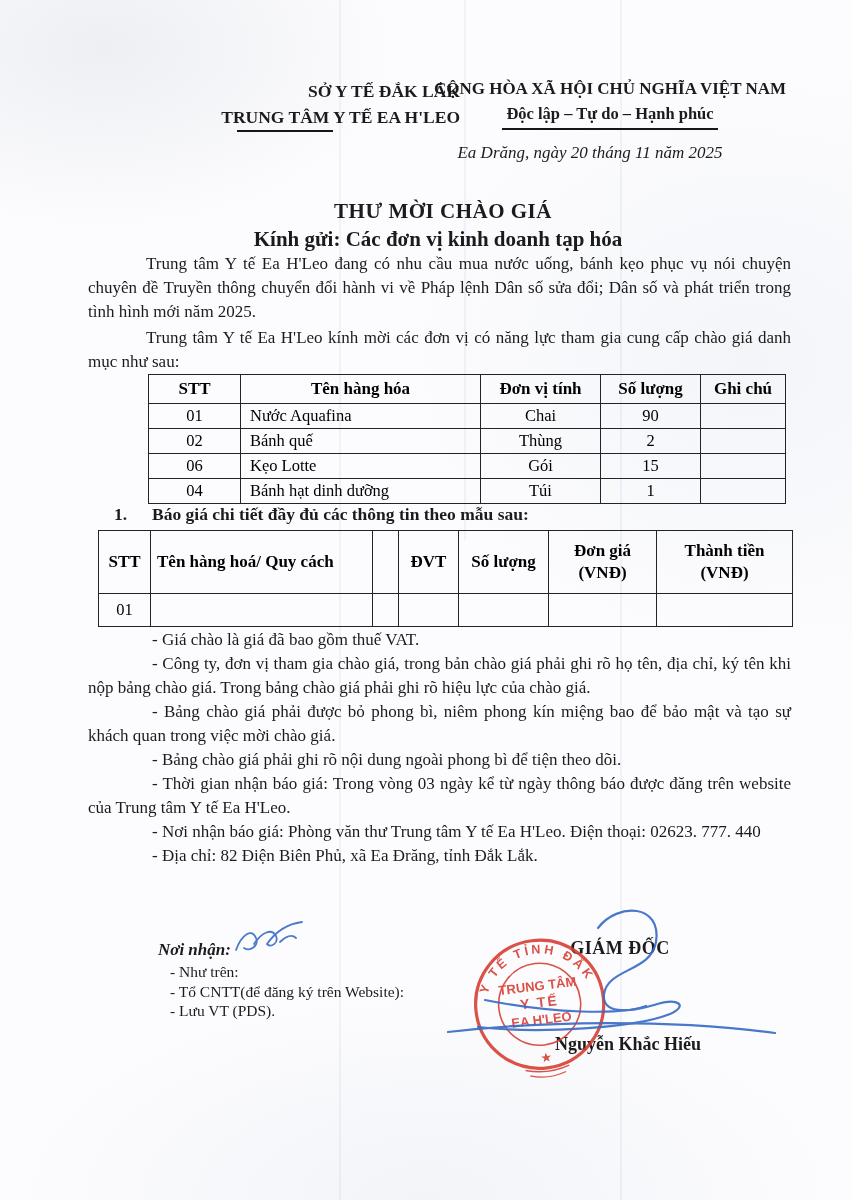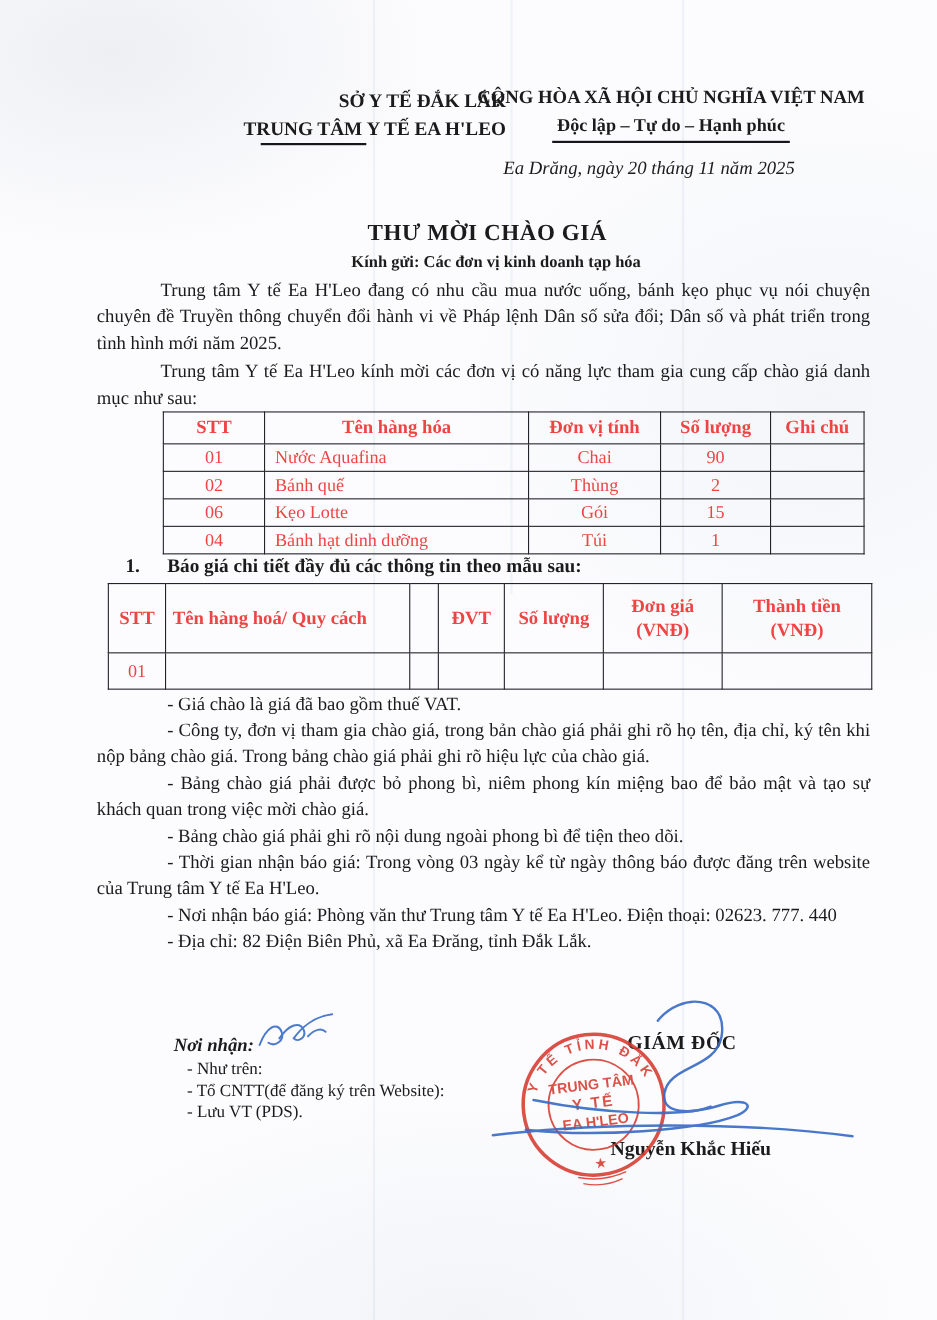--- a/index.html
+++ b/index.html
@@ -19,28 +19,28 @@
   .center{text-align:center;}
   .fold{position:absolute;top:0;bottom:0;width:2px;background:rgba(110,140,190,.09);}
   
   .org{left:110px;top:78px;width:350px;line-height:26px;font-size:17.5px;text-align:right;}
   .org-underline{left:237px;top:130px;width:96px;height:2px;background:#15151a;}
   .national{left:404px;top:76px;width:412px;line-height:25px;font-size:17px;}
   .motto{display:inline-block;border-bottom:2.2px solid #15151a;padding:0 4px 2px 4px;font-size:16.5px;}
   .dateline{left:390px;top:141px;width:400px;font-size:17px;}
   
   .title{left:126px;top:199px;width:634px;font-size:21px;letter-spacing:.5px;}
-  .subtitle{left:134px;top:227px;width:634px;font-size:15px;}
+  .subtitle{left:121px;top:227px;width:634px;font-size:21px;}
   
   .para{left:88px;width:703px;text-align:justify;text-align-last:left;margin:0;}
   .indent{text-indent:58px;}
   .p1{top:252px;}
   .p2{top:326px;}
   
-  table{border-collapse:collapse;table-layout:fixed;position:absolute;font-size:16.5px;color:#ef4444;}
+  table{border-collapse:collapse;table-layout:fixed;position:absolute;font-size:16.5px;color:#000000;}
   th,td{border:1.6px solid #23232a;padding:0 4px;overflow:hidden;}
   .t1{left:148px;top:374px;width:637px;}
   .t1 th{height:28px;font-size:17px;}
   .t1 td{height:24px;line-height:22px;}
   .t1 .name{text-align:left;padding-left:9px;}
   .t1 td{text-align:center;}
   .section1{left:114px;top:502px;width:690px;font-size:17.5px;display:flex;}
   .section1 .num{width:38px;}
   .t2{left:98px;top:530px;width:694px;}
   .t2 th{height:62px;font-size:17px;white-space:pre-line;line-height:22px;}

